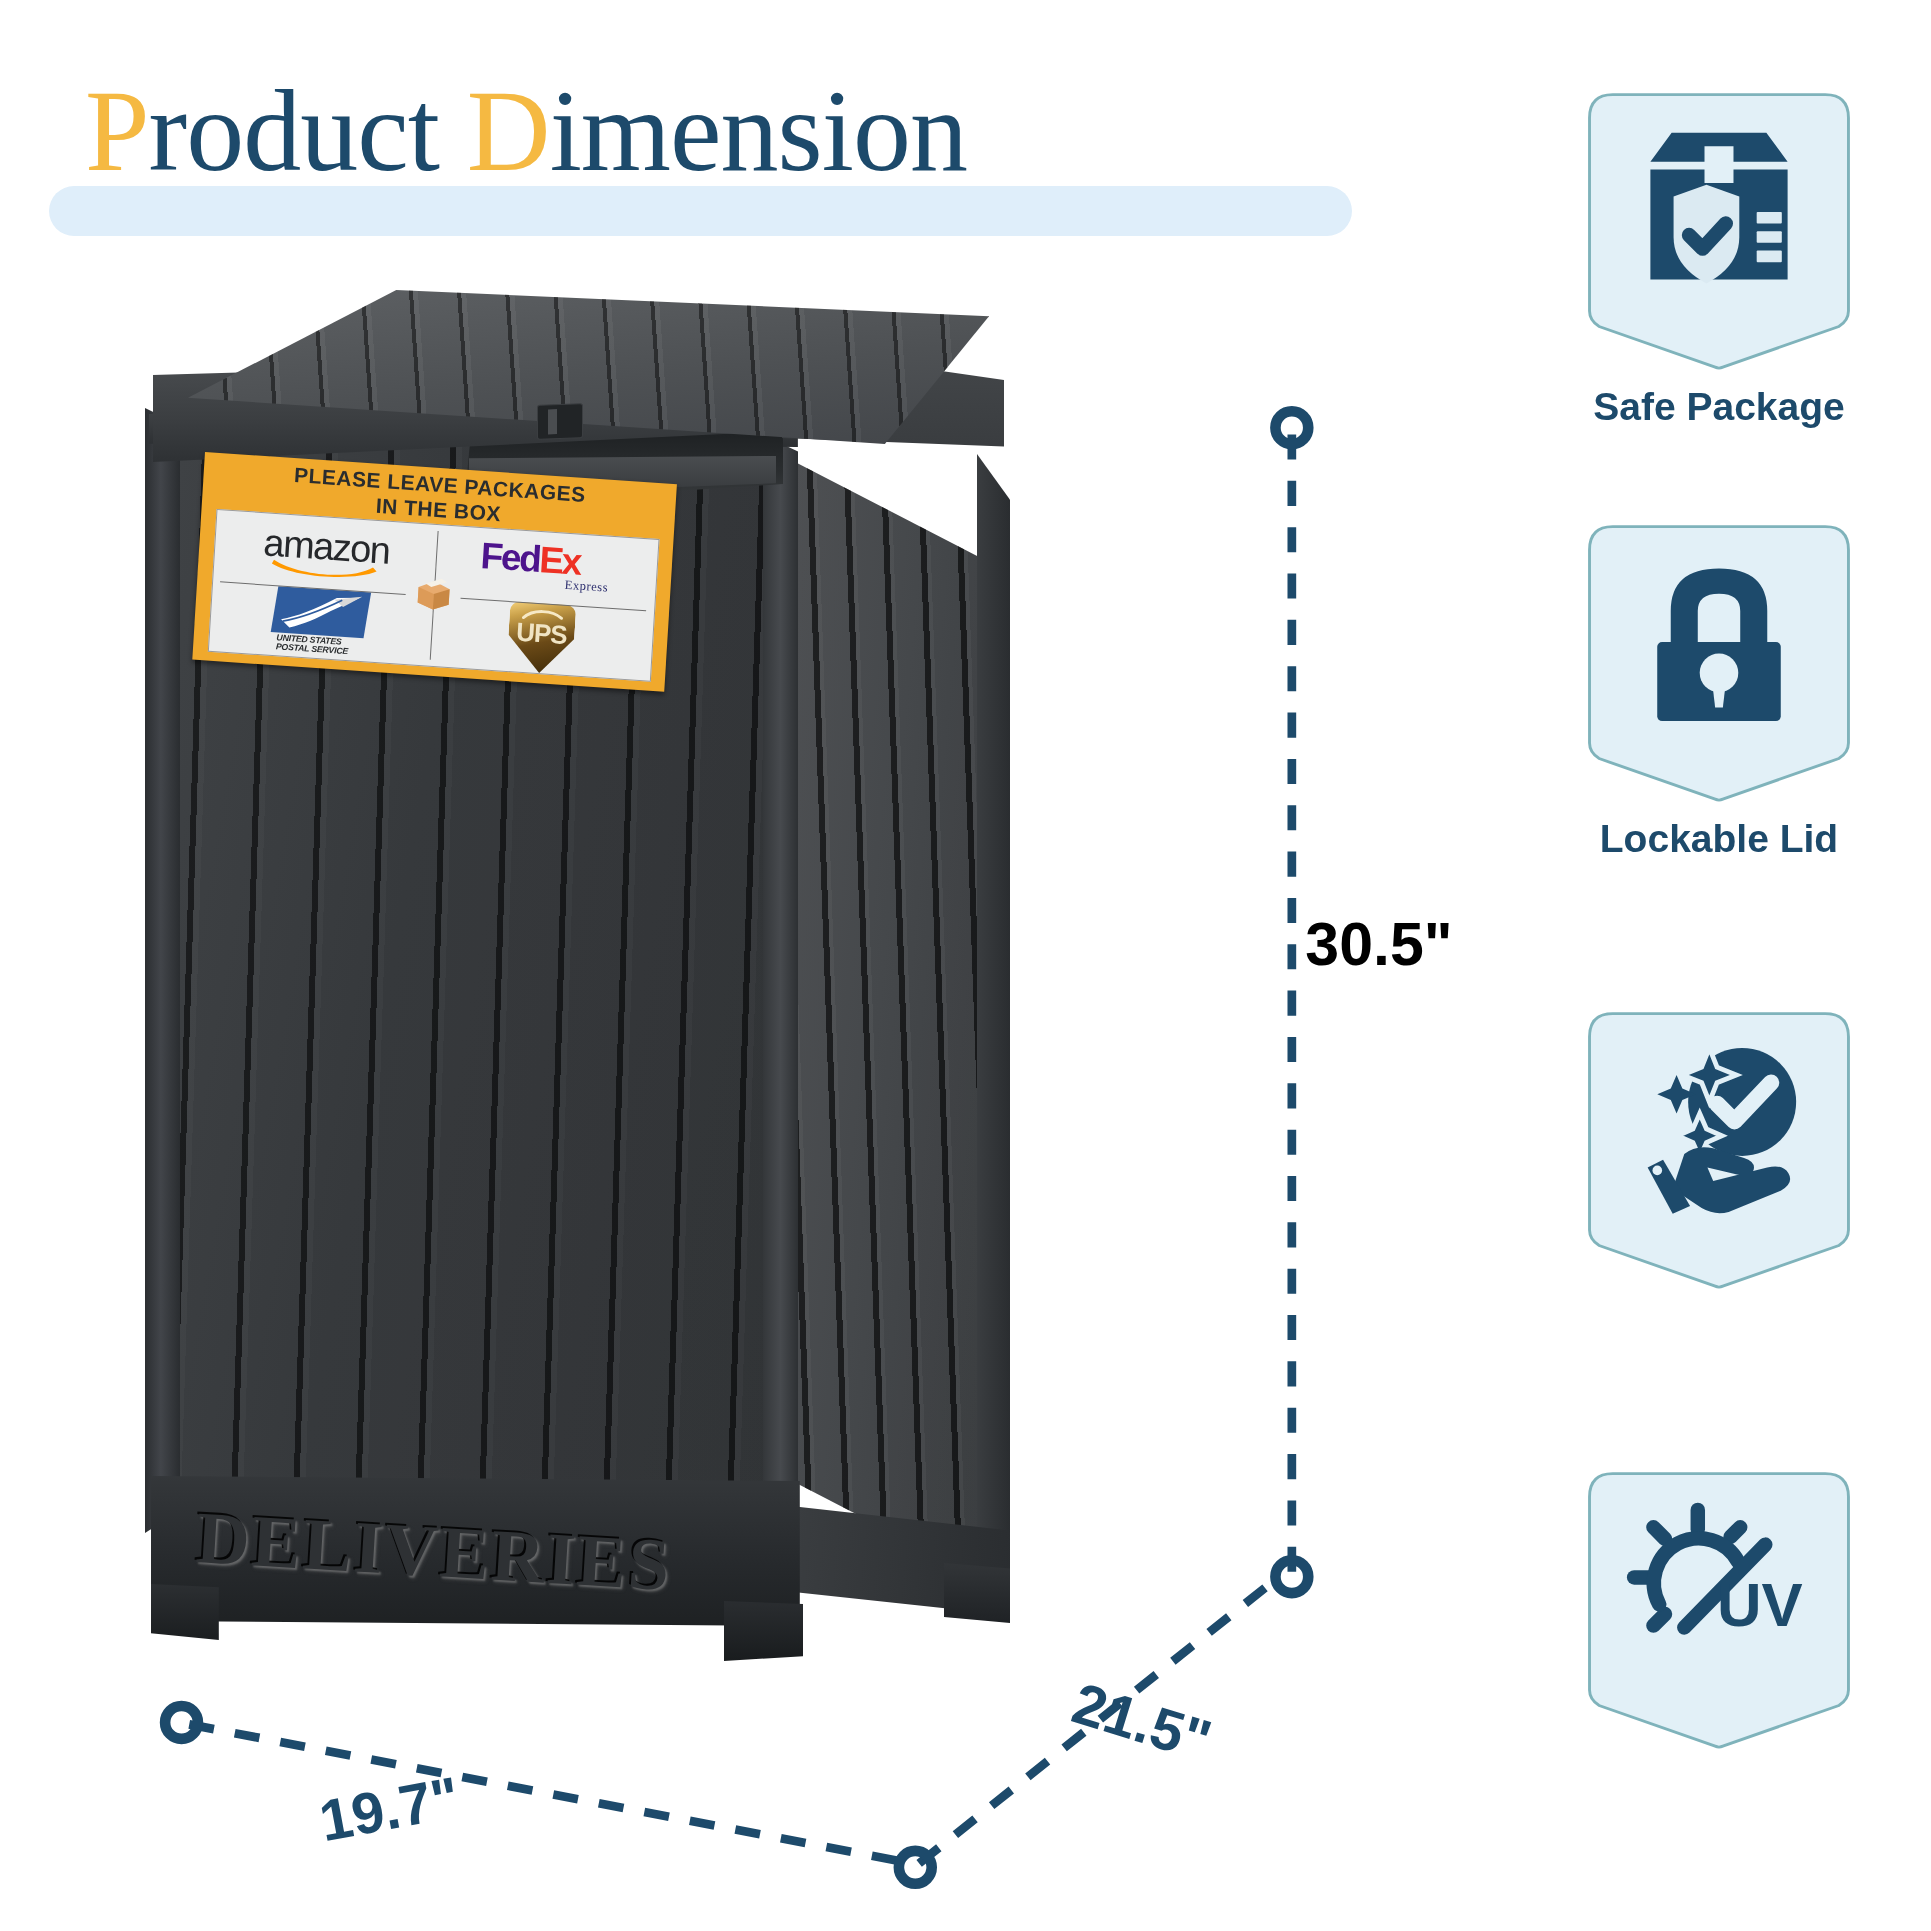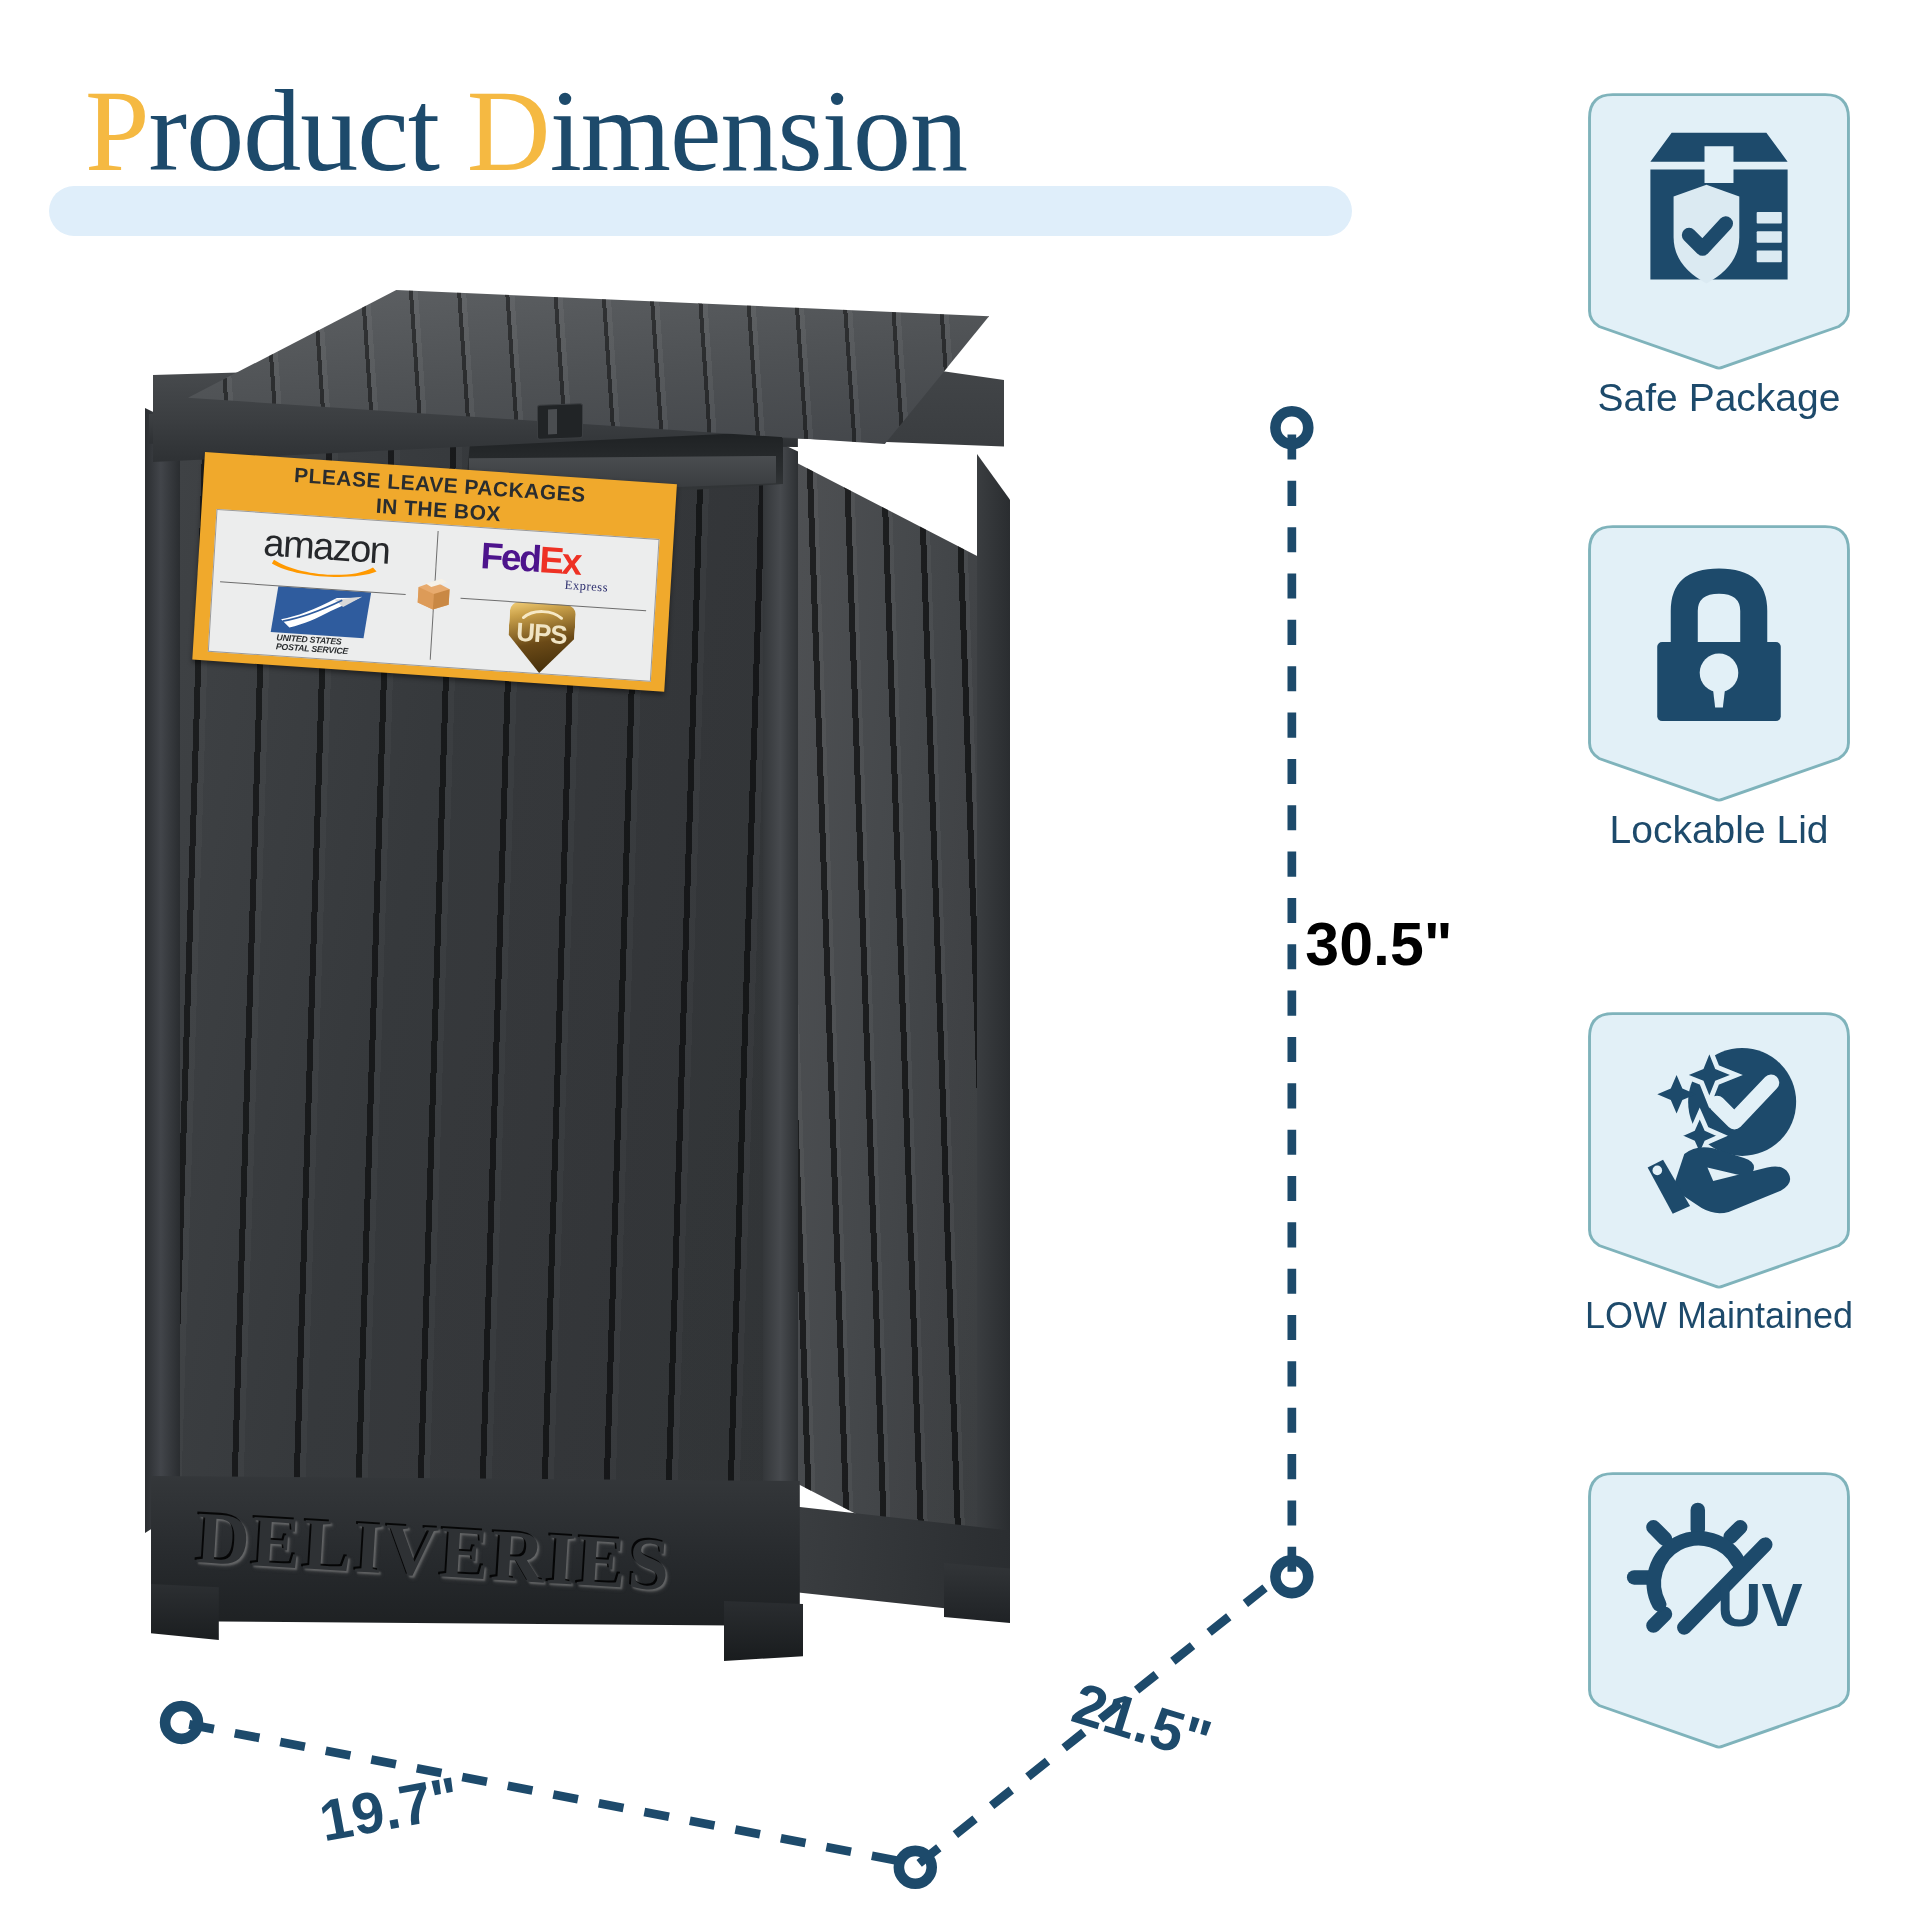--- a/index.html
+++ b/index.html
@@ -465,24 +465,24 @@
     text-decoration: underline;
   }
   .tile-bg { position: absolute; inset: 0; }
   .tile-icon {
     position: absolute;
     left: 50%;
     top: 124px;
     transform: translate(-50%, -50%);
   }
   .feature-label {
-    margin-top: 1px;
+    margin-top: 10px;
     font-family: "Liberation Sans", sans-serif;
     font-size: 39px;
-    font-weight: 400;
+    font-weight: 700;
     color: #1d4a6b;
     line-height: 1.15;
     white-space: nowrap;
   }
   .feature-label.wide { font-size: 36px; }
 </style>
 </head>
 <body>
 
 <div id="page">
@@ -666,21 +666,20 @@
           <g fill="#1d4a6b" stroke="#e2f0f7" stroke-width="5">
             <path d="M88 6 L96 26 L116 34 L96 42 L88 62 L80 42 L60 34 L80 26 Z"></path>
             <path d="M78 74 L85 90 L101 97 L85 104 L78 120 L71 104 L55 97 L71 90 Z"></path>
           </g>
           <path d="M54 34 L60 48 L74 54 L60 60 L54 74 L48 60 L34 54 L48 48 Z" fill="#1d4a6b"></path>
           <path d="M62 116 Q74 106 92 110 L124 120 Q136 124 134 132 Q132 140 120 138 L86 130 L92 144 L148 130 Q164 126 170 136 Q176 146 162 154 L108 176 Q94 180 80 172 L50 152 Z" fill="#1d4a6b"></path>
           <path d="M24 130 L40 122 L68 170 L50 178 Z" fill="#1d4a6b"></path>
           <circle cx="34" cy="133" r="5" fill="#e2f0f7"></circle>
         </svg>
       </div>
-      <div class="feature-label wide">LOW Maintained</div>
     </div>
 
     <div class="feature f3">
       <div class="tile">
         <svg class="tile-bg" viewBox="0 0 296 300">
           <path d="M14 34 Q14 10 38 10 L258 10 Q282 10 282 34 L282 234 Q282 244 272 250 L152 292 Q148 294 144 292 L24 250 Q14 244 14 234 Z" fill="#e2f0f7" stroke="#7fb3bb" stroke-width="3"></path>
         </svg>
         <svg class="tile-icon" width="189" height="172" viewBox="0 0 196 178">
           <g stroke="#1d4a6b" stroke-width="15" stroke-linecap="round" fill="none">
             <line x1="76" y1="8" x2="76" y2="28"></line>

